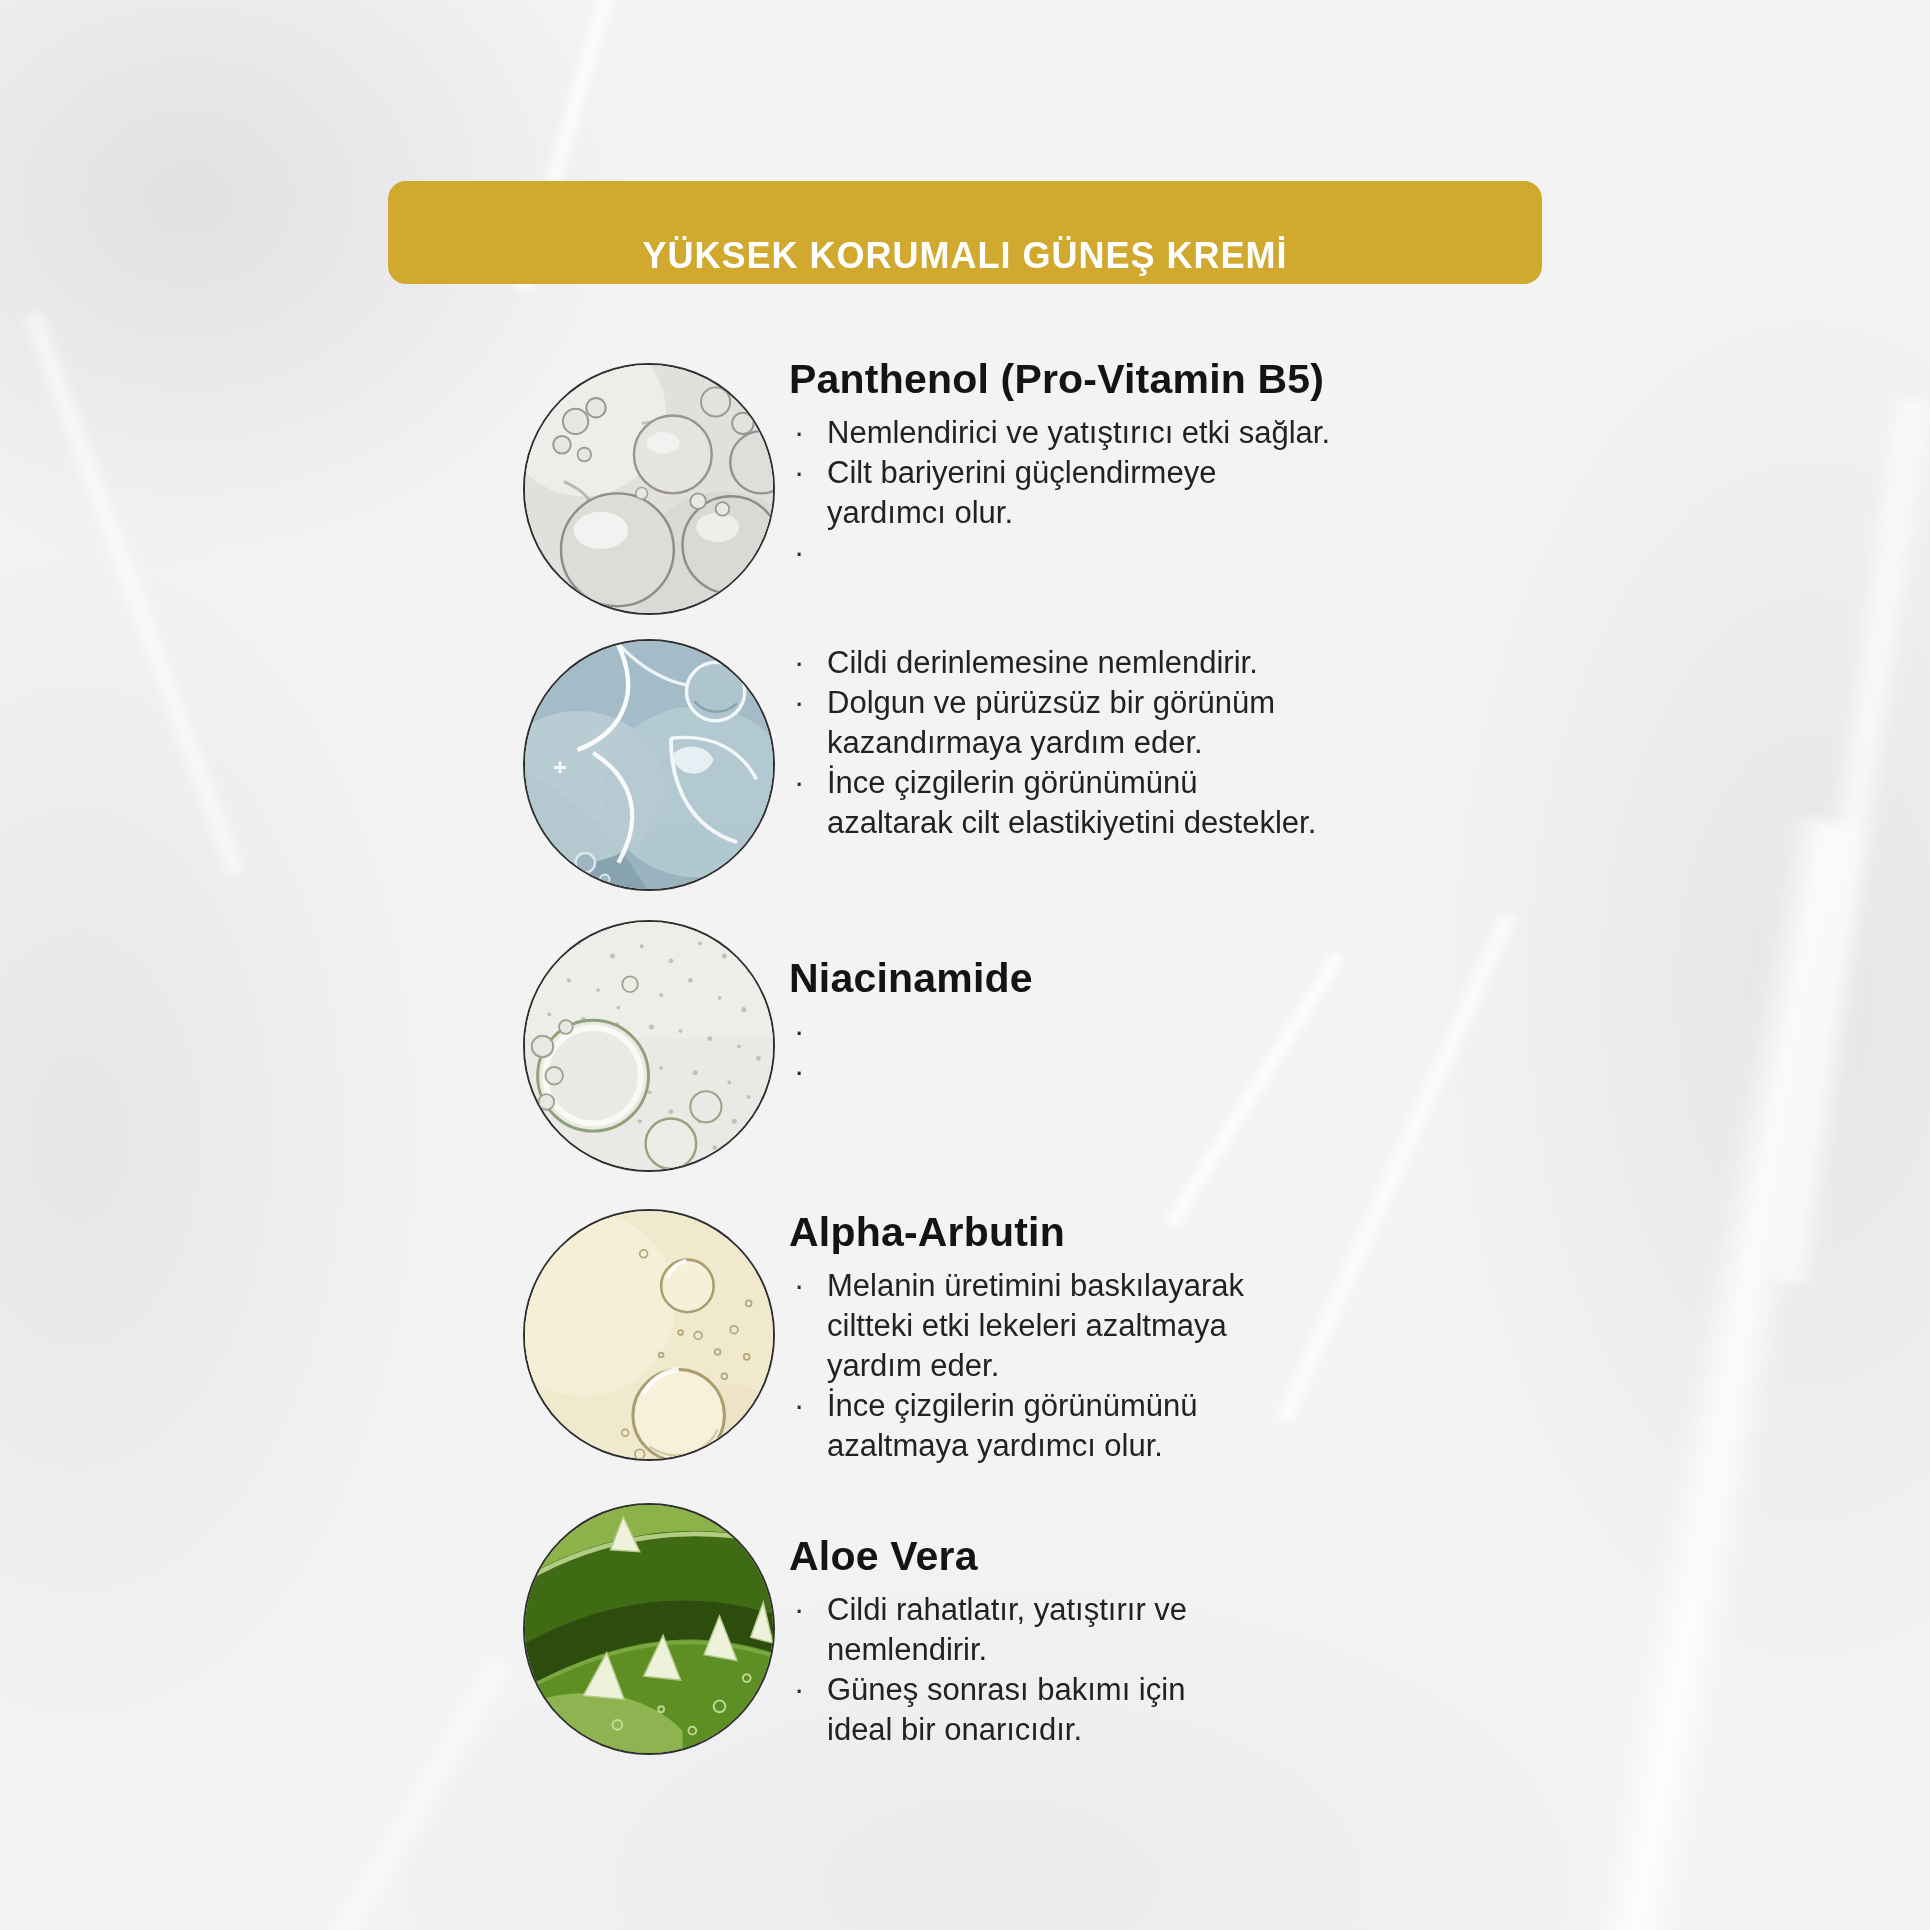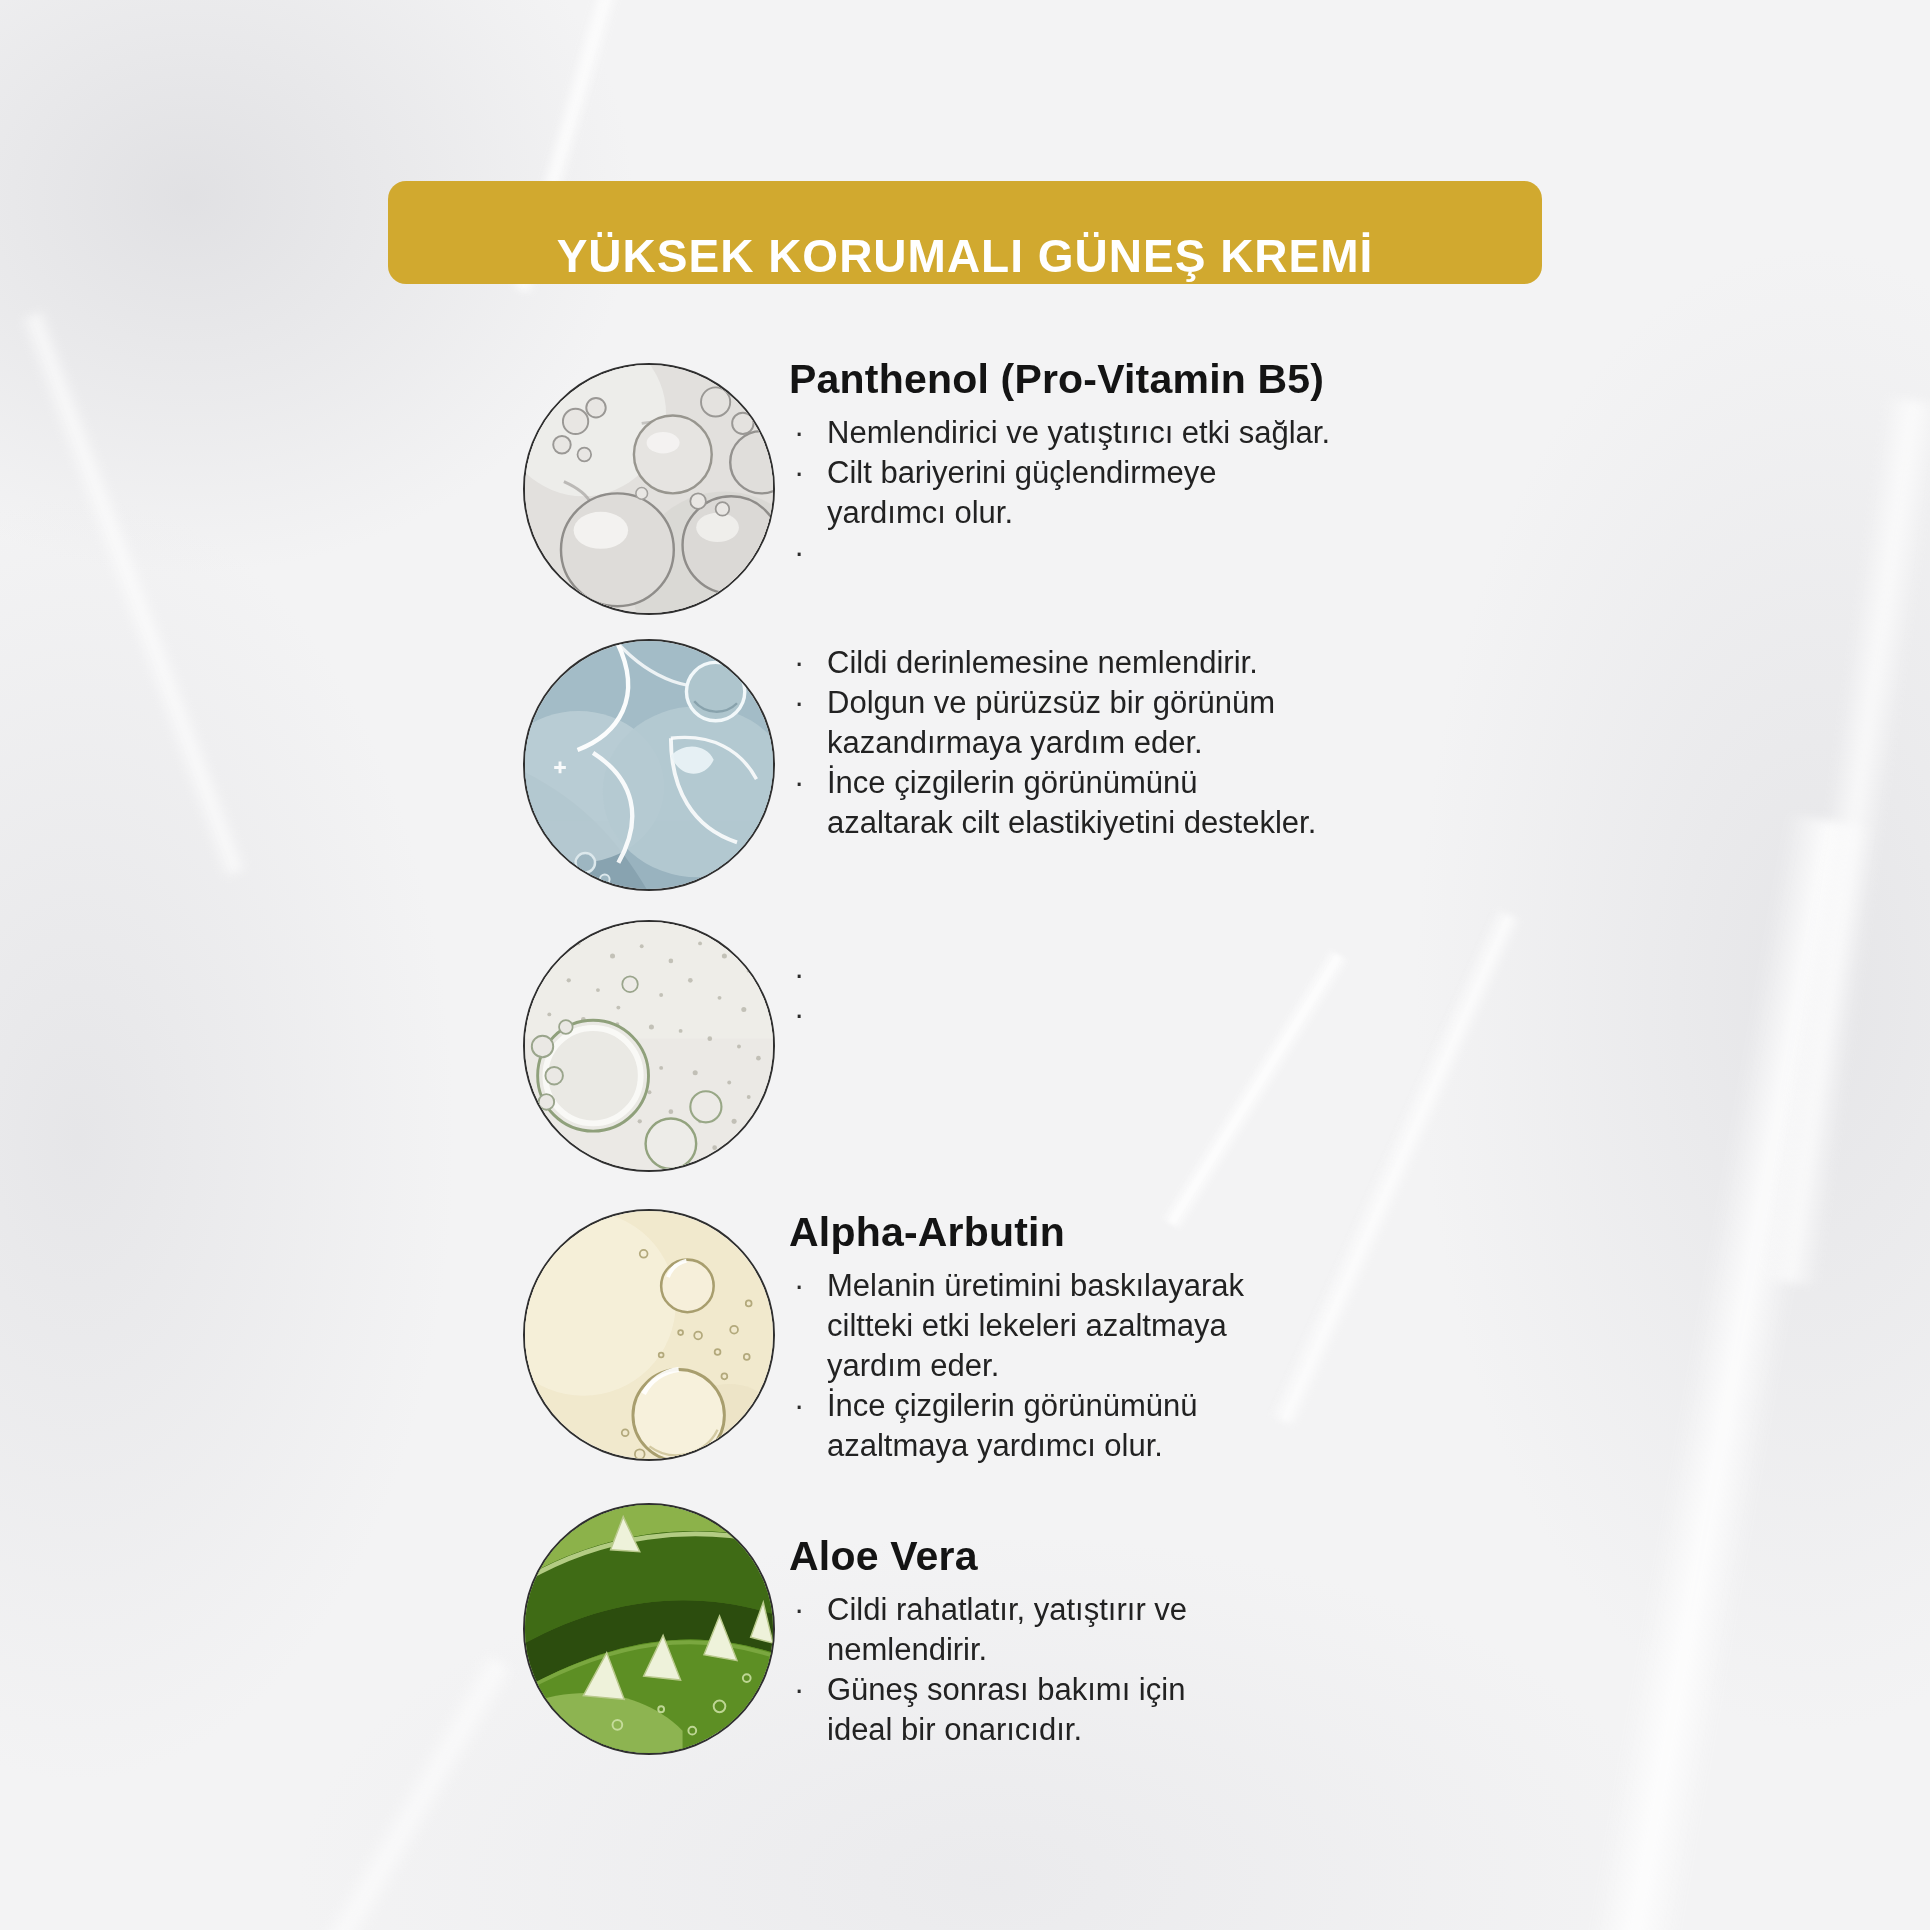--- a/index.html
+++ b/index.html
@@ -30,21 +30,21 @@
   .streak-6{left:119px;top:297px;width:30px;height:594px;transform:rotate(-20deg);opacity:.7;}
   .streak-7{left:376px;top:1634px;width:40px;height:416px;transform:rotate(30deg);opacity:.6;}
 
   
   .banner{
     position:absolute;left:388px;top:181px;width:1154px;height:103px;
     background:#d1a92f;border-radius:18px;
     display:flex;align-items:center;justify-content:center;
   }
   .banner-title{
-    color:#ffffff;font-size:46px;font-weight:800;letter-spacing:1px;
+    color:#ffffff;font-size:36px;font-weight:800;letter-spacing:1px;
     white-space:nowrap;
     margin-top:46px;
   }
 
   
   .section{position:absolute;left:0;top:0;width:1931px;}
   .circle{
     position:absolute;left:523px;width:252px;height:252px;
     border-radius:50%;overflow:hidden;border:2px solid #2f2f2f;
     box-sizing:border-box;background:#e8e8e8;
@@ -220,20 +220,21 @@
         <circle cx="150" cy="228" r="26" fill="#edece8" stroke="#93a37f" stroke-width="2.5"></circle>
         <circle cx="186" cy="190" r="16" fill="#eceae6" stroke="#98a786" stroke-width="2.2"></circle>
         <circle cx="18" cy="128" r="11" fill="#eae8e4" stroke="#9aa58c" stroke-width="2"></circle>
         <circle cx="30" cy="158" r="9" fill="#eae8e4" stroke="#9aa58c" stroke-width="2"></circle>
         <circle cx="22" cy="185" r="8" fill="#eae8e4" stroke="#9aa58c" stroke-width="2"></circle>
         <circle cx="42" cy="108" r="7" fill="#eae8e4" stroke="#9aa58c" stroke-width="1.8"></circle>
         <circle cx="108" cy="64" r="8" fill="#edebe7" stroke="#9aa58c" stroke-width="1.8"></circle>
       </svg>
     </div>
     <div class="txt">
+      <h2 class="sec-title">Niacinamide</h2>
       <ul class="blist">
         <li>
             <span class="dot">·</span>
           </li>
         <li>
             <span class="dot">·</span>
           </li>
       </ul>
     </div>
   </div>

